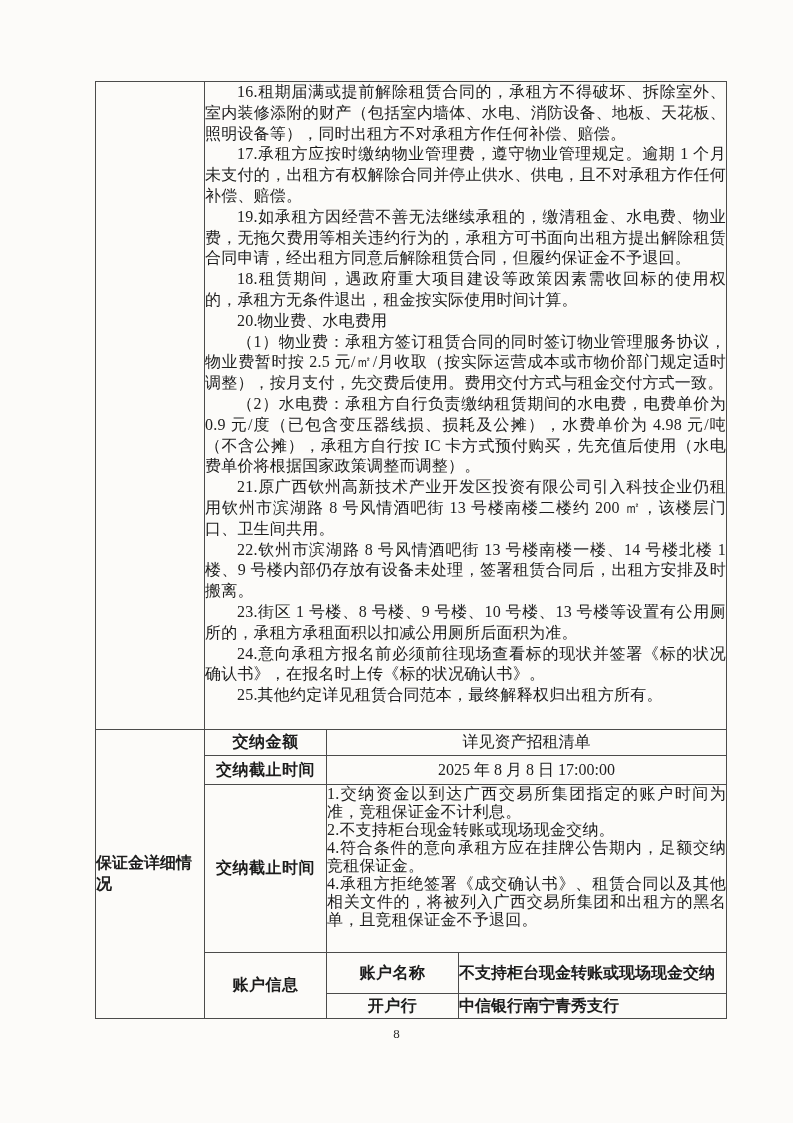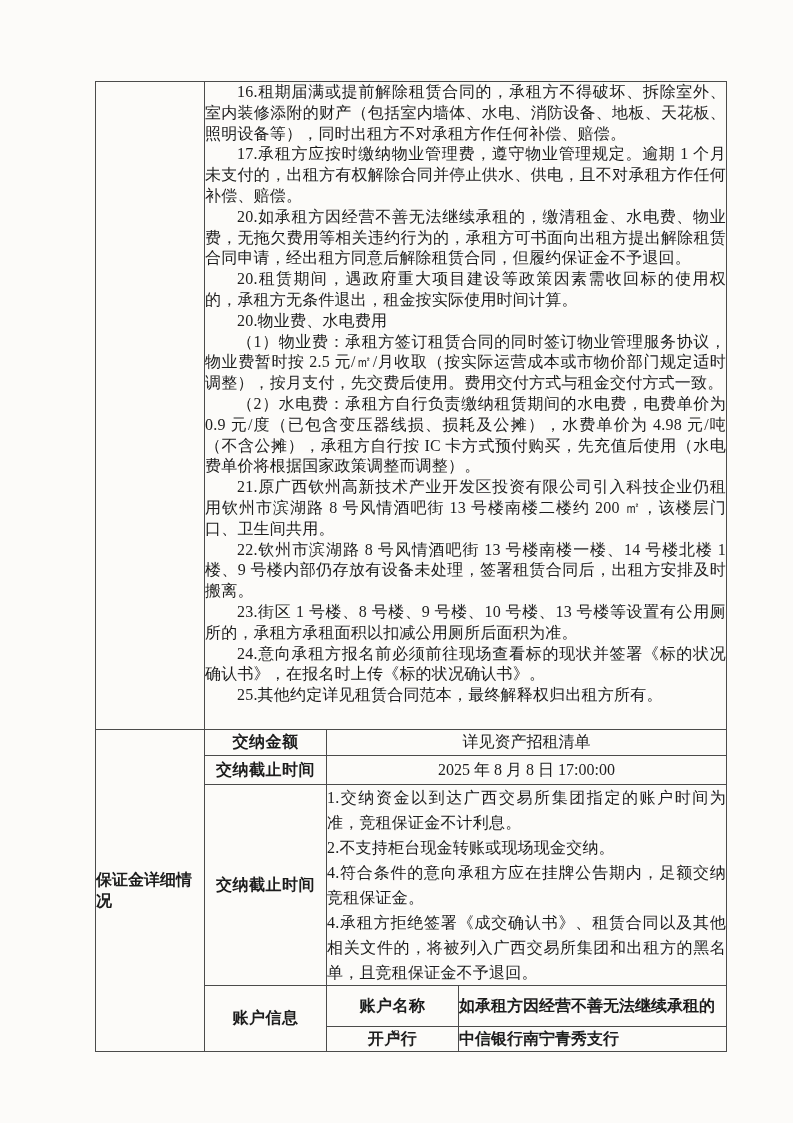--- a/index.html
+++ b/index.html
@@ -63,21 +63,21 @@
   }
   td.notes-cell {
     vertical-align: top;
     padding: 3px 8px 0 9px;
     height: 167px;
   }
   .notes-cell p {
     margin: 0;
     text-align: justify;
     letter-spacing: 0.2px;
-    line-height: 25px;
+    line-height: 18px;
   }
   td.account-value-cell {
     vertical-align: middle;
     padding: 1px 8px;
     font-family: "Liberation Sans", "DejaVu Sans", sans-serif;
     font-weight: bold;
     font-size: 15.5px;
     line-height: 19.5px;
     text-align: left;
   }
@@ -106,22 +106,22 @@
       <col style="width:132px">
       <col style="width:268px">
     </colgroup>
 
     <tbody>
         <tr>
       <td></td>
       <td class="clauses-cell" colspan="3">
             <p class="clause">16.租期届满或提前解除租赁合同的，承租方不得破坏、拆除室外、室内装修添附的财产（包括室内墙体、水电、消防设备、地板、天花板、照明设备等），同时出租方不对承租方作任何补偿、赔偿。</p>
             <p class="clause">17.承租方应按时缴纳物业管理费，遵守物业管理规定。逾期 1 个月未支付的，出租方有权解除合同并停止供水、供电，且不对承租方作任何补偿、赔偿。</p>
-            <p class="clause">20.如承租方因经营不善无法继续承租的，缴清租金、水电费、物业费，无拖欠费用等相关违约行为的，承租方可书面向出租方提出解除租赁合同申请，经出租方同意后解除租赁合同，但履约保证金不予退回。</p>
-            <p class="clause">20.租赁期间，遇政府重大项目建设等政策因素需收回标的使用权的，承租方无条件退出，租金按实际使用时间计算。</p>
+            <p class="clause">19.如承租方因经营不善无法继续承租的，缴清租金、水电费、物业费，无拖欠费用等相关违约行为的，承租方可书面向出租方提出解除租赁合同申请，经出租方同意后解除租赁合同，但履约保证金不予退回。</p>
+            <p class="clause">18.租赁期间，遇政府重大项目建设等政策因素需收回标的使用权的，承租方无条件退出，租金按实际使用时间计算。</p>
             <p class="clause">20.物业费、水电费用</p>
             <p class="clause">（1）物业费：承租方签订租赁合同的同时签订物业管理服务协议，物业费暂时按 2.5 元/㎡/月收取（按实际运营成本或市物价部门规定适时调整），按月支付，先交费后使用。费用交付方式与租金交付方式一致。</p>
             <p class="clause">（2）水电费：承租方自行负责缴纳租赁期间的水电费，电费单价为 0.9 元/度（已包含变压器线损、损耗及公摊），水费单价为 4.98 元/吨（不含公摊），承租方自行按 IC 卡方式预付购买，先充值后使用（水电费单价将根据国家政策调整而调整）。</p>
             <p class="clause">21.原广西钦州高新技术产业开发区投资有限公司引入科技企业仍租用钦州市滨湖路 8 号风情酒吧街 13 号楼南楼二楼约 200 ㎡，该楼层门口、卫生间共用。</p>
             <p class="clause">22.钦州市滨湖路 8 号风情酒吧街 13 号楼南楼一楼、14 号楼北楼 1 楼、9 号楼内部仍存放有设备未处理，签署租赁合同后，出租方安排及时搬离。</p>
             <p class="clause">23.街区 1 号楼、8 号楼、9 号楼、10 号楼、13 号楼等设置有公用厕所的，承租方承租面积以扣减公用厕所后面积为准。</p>
             <p class="clause">24.意向承租方报名前必须前往现场查看标的现状并签署《标的状况确认书》，在报名时上传《标的状况确认书》。</p>
             <p class="clause">25.其他约定详见租赁合同范本，最终解释权归出租方所有。</p>
           </td>
     </tr>
@@ -143,21 +143,21 @@
             <p class="note">1.交纳资金以到达广西交易所集团指定的账户时间为准，竞租保证金不计利息。</p>
             <p class="note">2.不支持柜台现金转账或现场现金交纳。</p>
             <p class="note">4.符合条件的意向承租方应在挂牌公告期内，足额交纳竞租保证金。</p>
             <p class="note">4.承租方拒绝签署《成交确认书》、租赁合同以及其他相关文件的，将被列入广西交易所集团和出租方的黑名单，且竞租保证金不予退回。</p>
           </td>
     </tr>
 
     <tr class="row-acct-name">
       <td class="row-label-cell" rowspan="2">账户信息</td>
       <td class="row-label-cell">账户名称</td>
-      <td class="account-value-cell">如承租方因经营不善无法继续承租的</td>
+      <td class="account-value-cell">不支持柜台现金转账或现场现金交纳</td>
     </tr>
 
     <tr class="row-bank">
       <td class="row-label-cell">开户行</td>
       <td class="account-value-cell">中信银行南宁青秀支行</td>
     </tr>
   </tbody>
     </table>
 
   <div class="page-number">8</div>

